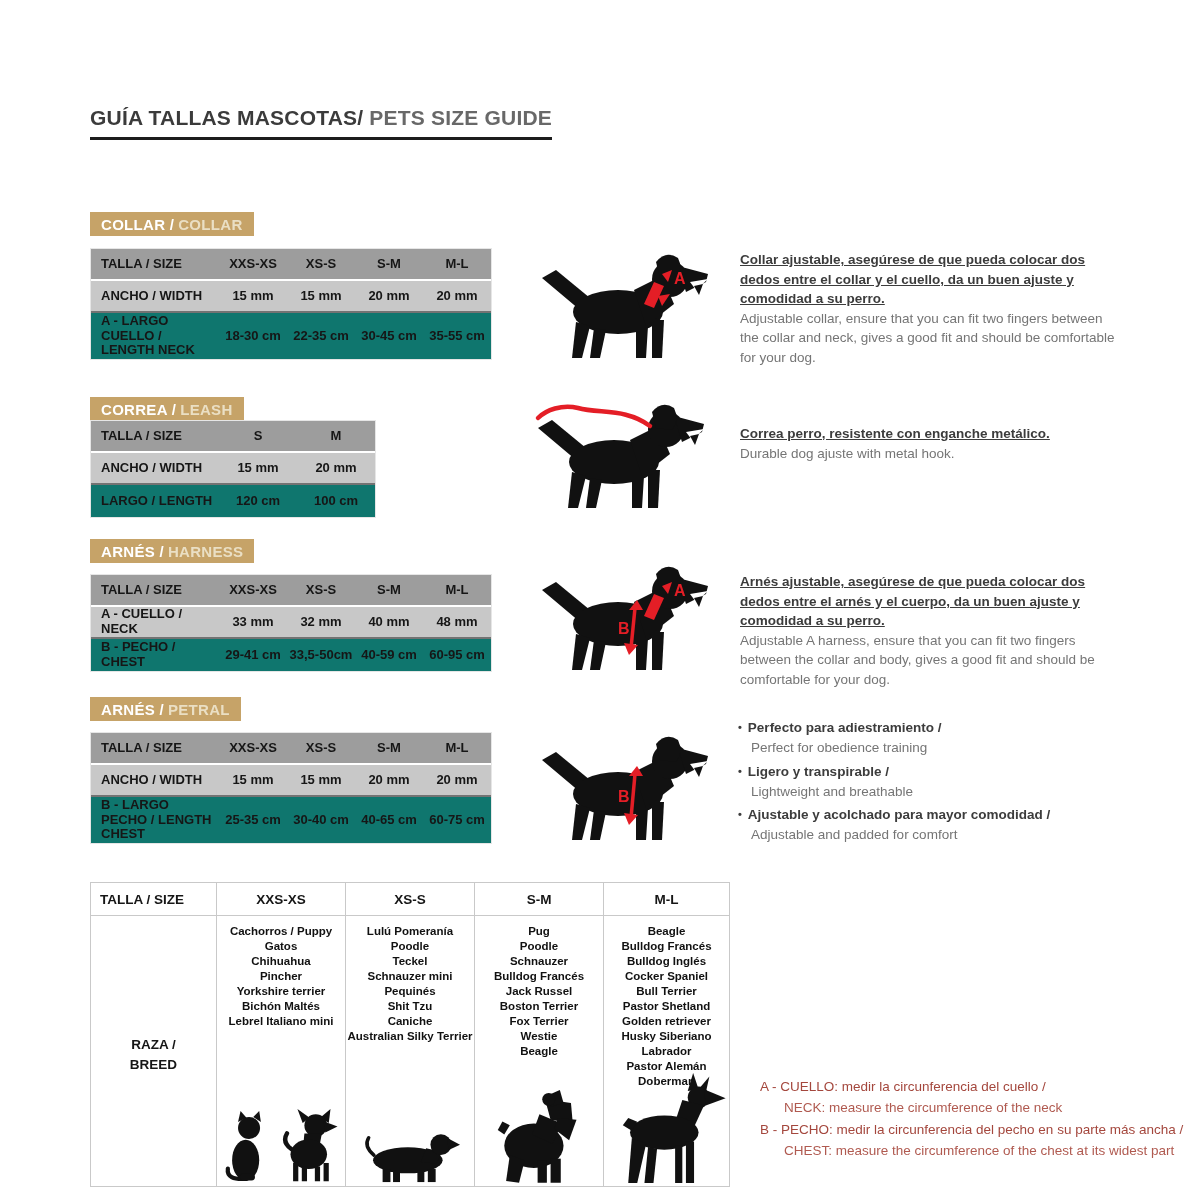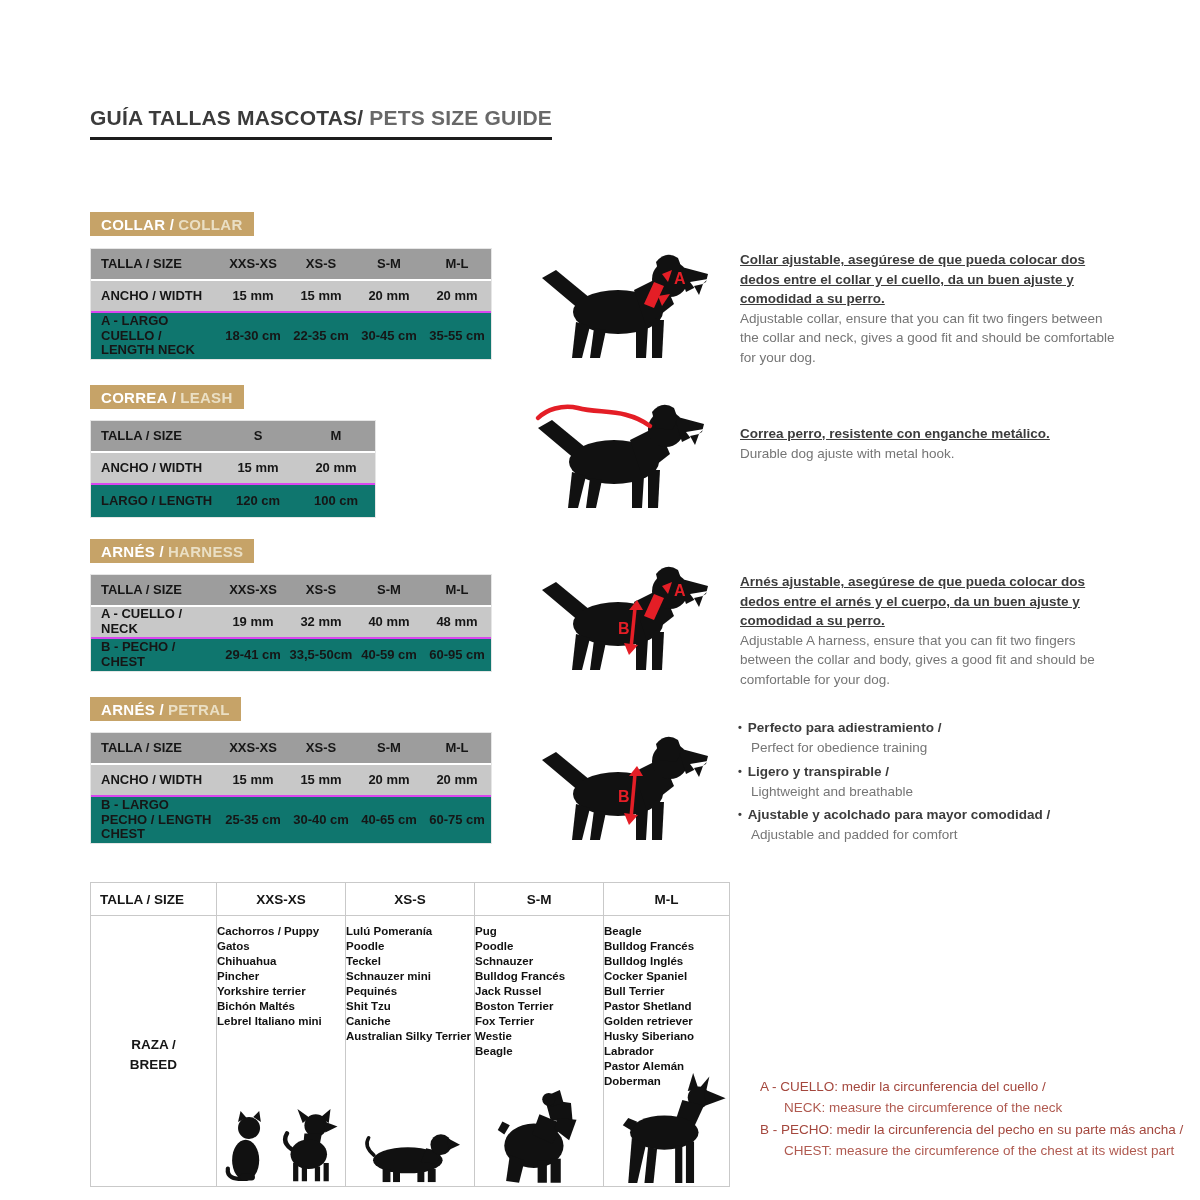--- a/index.html
+++ b/index.html
@@ -21,40 +21,40 @@
 
   .sec-bar{position:absolute;background:var(--tan);color:#fff;font-weight:bold;font-size:15px;
            padding:4px 11px 3px;letter-spacing:.3px;white-space:nowrap;}
   .sec-bar .en{color:var(--tan-light);margin-left:4px;}
 
   .mtable{position:absolute;display:grid;border:1px solid #e6e6e6;}
   .cell{display:flex;align-items:center;font-size:13px;font-weight:bold;color:var(--ink);line-height:1.15;}
   .cell.label{padding-left:10px;padding-right:6px;text-align:left;}
   .cell.val{justify-content:center;text-align:center;}
   .r-head{background:var(--row-dark);border-bottom:2px solid #fff;}
-  .r-mid{background:var(--row-mid);border-bottom:2px solid #d946ef;}
+  .r-mid{background:var(--row-mid);border-bottom:2px solid #737373;}
   .r-white{background:#0f766e;}
 
   .desc{position:absolute;width:378px;font-size:13.5px;line-height:1.45;}
   .desc .es{font-weight:bold;color:var(--ink-soft);text-decoration:underline;}
   .desc .en{color:var(--gray-text);}
 
   .bullets{position:absolute;width:400px;font-size:13.5px;line-height:1.5;}
   .bullet-es{font-weight:bold;color:var(--ink-soft);}
   .bullet-es::before{content:"•";font-size:11px;margin-right:6px;vertical-align:1px;}
   .bullet-en{color:var(--gray-text);padding-left:13px;margin-bottom:3px;}
 
   .btable{position:absolute;left:90px;top:852px;display:grid;
           grid-template-columns:125px 129px 129px 129px 126px;grid-template-rows:33px 270px;
           border:1px solid var(--border);}
   .bh{display:flex;align-items:center;font-weight:bold;font-size:13.5px;color:var(--ink);
       border-bottom:1px solid var(--border);justify-content:center;}
   .bh.first{justify-content:flex-start;padding-left:9px;}
   .bh+.bh,.bcell+.bcell{border-left:1px solid var(--border);}
-  .bcell{position:relative;padding-top:8px;}
+  .bcell{position:relative;text-align:center;padding-top:8px;}
   .bcell.raza{display:flex;flex-direction:column;align-items:center;justify-content:center;
               font-weight:bold;font-size:13.5px;color:var(--ink);line-height:1.5;border-left:none;}
   .bcell.c2{border-left:1px solid var(--border);}
   .breed-line,.bcell [data-name="breed-item"]{font-size:11.5px;font-weight:bold;line-height:15px;color:#111;}
   .sil{position:absolute;bottom:3px;left:50%;transform:translateX(-50%);display:flex;align-items:flex-end;gap:8px;}
 
   .notes{position:absolute;left:760px;top:1046px;width:430px;font-size:13.5px;line-height:1.58;}
   .notes .nes{font-weight:normal;color:var(--note);}
   .notes .nen{color:var(--note-light);padding-left:24px;}
 
@@ -119,21 +119,21 @@
     <polygon class="redfill" points="106,58 116,36 126,40 116,62"></polygon>
     <polygon class="redfill" points="124,28 134,24 130,36"></polygon>
     <polygon class="redfill" points="120,50 132,48 124,60"></polygon>
     <text class="mark" x="136" y="38" data-name="mark-a-label">A</text>
   </svg>
   <div class="desc" style="left:740px;top:220px" data-name="collar-description">
     <div class="es" data-name="collar-desc-es">Collar ajustable, asegúrese de que pueda colocar dos dedos entre el collar y el cuello, da un buen ajuste y comodidad a su perro.</div>
     <div class="en" data-name="collar-desc-en">Adjustable collar, ensure that you can fit two fingers between the collar and neck, gives a good fit and should be comfortable for your dog.</div>
   </div>
 
-  <div class="sec-bar" style="left:90px;top:355px" data-name="section-header-leash">
+  <div class="sec-bar" style="left:90px;top:367px" data-name="section-header-leash">
     <span data-name="section-header-leash-es">CORREA /</span><span class="en" data-name="section-header-leash-en">LEASH</span>
   </div>
   <div class="mtable" style="left:90px;top:390px;grid-template-columns:128px 78px 78px;grid-template-rows:32px 32px 32px" data-name="leash-size-table">
     <div class="cell label r-head" data-name="leash-col-header">TALLA / SIZE</div>
     <div class="cell val r-head" data-name="leash-col-header">S</div>
     <div class="cell val r-head" data-name="leash-col-header">M</div>
     <div class="cell label r-mid" data-name="leash-row-label">ANCHO / WIDTH</div>
     <div class="cell val r-mid" data-name="leash-cell">15 mm</div>
     <div class="cell val r-mid" data-name="leash-cell">20 mm</div>
     <div class="cell label r-white" data-name="leash-row-label">LARGO / LENGTH</div>
@@ -152,21 +152,21 @@
   <div class="sec-bar" style="left:90px;top:509px" data-name="section-header-harness">
     <span data-name="section-header-harness-es">ARNÉS /</span><span class="en" data-name="section-header-harness-en">HARNESS</span>
   </div>
   <div class="mtable" style="left:90px;top:544px;grid-template-columns:128px 68px 68px 68px 68px;grid-template-rows:32px 32px 32px" data-name="harness-size-table">
     <div class="cell label r-head" data-name="harness-col-header">TALLA / SIZE</div>
     <div class="cell val r-head" data-name="harness-col-header">XXS-XS</div>
     <div class="cell val r-head" data-name="harness-col-header">XS-S</div>
     <div class="cell val r-head" data-name="harness-col-header">S-M</div>
     <div class="cell val r-head" data-name="harness-col-header">M-L</div>
     <div class="cell label r-mid" data-name="harness-row-label">A - CUELLO / NECK</div>
-    <div class="cell val r-mid" data-name="harness-cell">19 mm</div>
+    <div class="cell val r-mid" data-name="harness-cell">33 mm</div>
     <div class="cell val r-mid" data-name="harness-cell">32 mm</div>
     <div class="cell val r-mid" data-name="harness-cell">40 mm</div>
     <div class="cell val r-mid" data-name="harness-cell">48 mm</div>
     <div class="cell label r-white" data-name="harness-row-label">B - PECHO / CHEST</div>
     <div class="cell val r-white" data-name="harness-cell">29-41 cm</div>
     <div class="cell val r-white" data-name="harness-cell">33,5-50cm</div>
     <div class="cell val r-white" data-name="harness-cell">40-59 cm</div>
     <div class="cell val r-white" data-name="harness-cell">60-95 cm</div>
   </div>
   <svg class="dog" style="left:538px;top:528px" width="170" height="118" viewBox="0 0 170 118" data-name="dog-harness-figure-icon">

